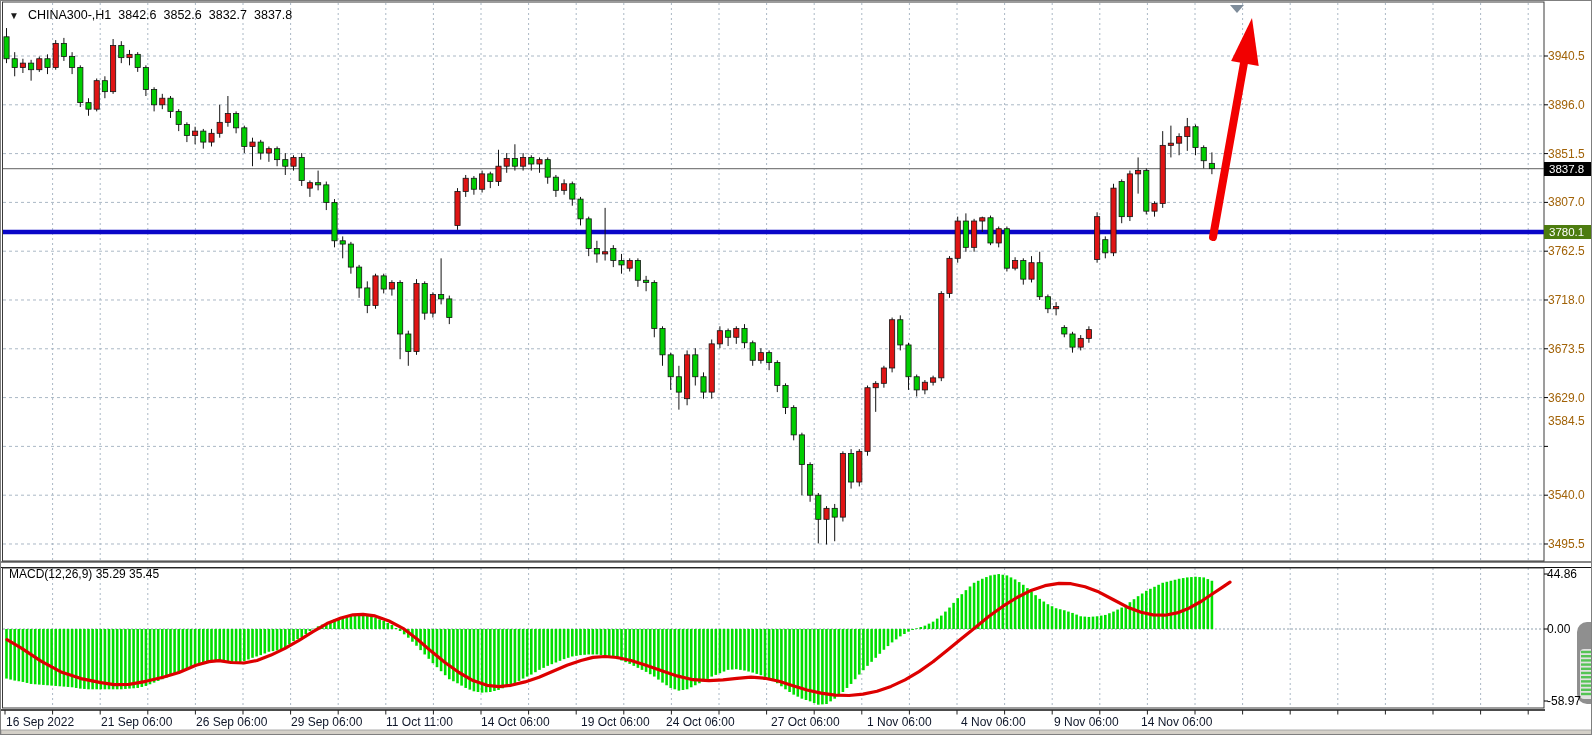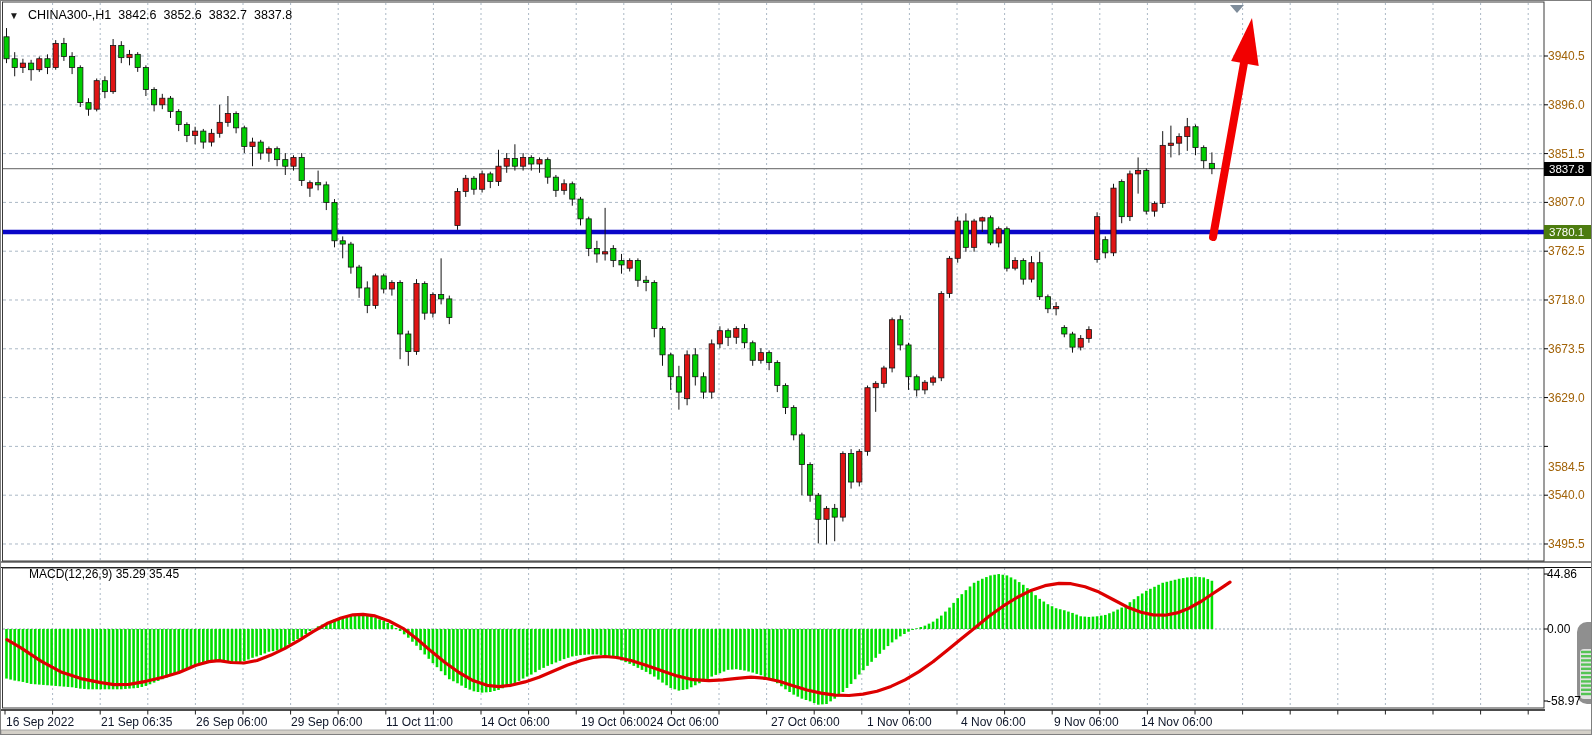--- a/index.html
+++ b/index.html
@@ -3,21 +3,21 @@
 <meta charset="utf-8">
 <style>
   html,body{margin:0;padding:0;background:#e8e8e8;}
   #win{position:relative;width:1592px;height:735px;background:#ffffff;
        font-family:"Liberation Sans",sans-serif;overflow:hidden;
        border:1px solid #7f7f7f;box-sizing:border-box;}
   #chart-svg{position:absolute;left:0;top:0;}
   .overlay{position:absolute;color:#000;font-size:12.5px;white-space:pre;}
   #header{left:8px;top:7px;display:flex;align-items:center;gap:7px;}
   #header .tri{font-size:10px;color:#1a1a1a;margin-right:2px;}
-  #macd-label{left:8px;top:566px;font-size:12px;margin-left:20px;}
+  #macd-label{left:8px;top:566px;font-size:12px;}
   .axis-label{position:absolute;left:1547px;font-size:12px;color:#a16207;
               transform:translateY(-50%);letter-spacing:0px;}
   .px-badge{position:absolute;left:1543px;width:49px;font-size:11.5px;
             color:#fff;padding:1px 0 1px 5px;transform:translateY(-50%);
             box-sizing:border-box;}
   .t-label{position:absolute;top:714px;font-size:12px;color:#0f172a;white-space:pre;}
   .m-label{position:absolute;left:1546px;font-size:12px;color:#000;transform:translateY(-50%);}
 </style>
 </head>
 <body>
@@ -798,33 +798,33 @@
 
   <div id="price-labels">
       <div class="axis-label" style="top: 55px;">3940.5</div>
       <div class="axis-label" style="top: 103.799px;">3896.0</div>
       <div class="axis-label" style="top: 152.597px;">3851.5</div>
       <div class="axis-label" style="top: 201.396px;">3807.0</div>
       <div class="axis-label" style="top: 250.195px;">3762.5</div>
       <div class="axis-label" style="top: 298.993px;">3718.0</div>
       <div class="axis-label" style="top: 347.792px;">3673.5</div>
       <div class="axis-label" style="top: 396.591px;">3629.0</div>
-      <div class="axis-label" style="top: 466px;">3584.5</div>
+      <div class="axis-label" style="top: 420px;">3584.5</div>
       <div class="axis-label" style="top: 494.188px;">3540.0</div>
       <div class="axis-label" style="top: 542.987px;">3495.5</div>
     </div>
   <div id="time-labels">
       <div class="t-label" style="left: 5px;">16 Sep 2022</div>
-      <div class="t-label" style="left: 100px;">21 Sep 06:35</div>
+      <div class="t-label" style="left: 100px;">21 Sep 06:00</div>
       <div class="t-label" style="left: 195px;">26 Sep 06:00</div>
       <div class="t-label" style="left: 290px;">29 Sep 06:00</div>
       <div class="t-label" style="left: 385px;">11 Oct 11:00</div>
       <div class="t-label" style="left: 480px;">14 Oct 06:00</div>
       <div class="t-label" style="left: 580px;">19 Oct 06:00</div>
-      <div class="t-label" style="left: 649px; text-align: center;">24 Oct 06:00</div>
+      <div class="t-label" style="left: 665px; text-align: center;">24 Oct 06:00</div>
       <div class="t-label" style="left: 770px;">27 Oct 06:00</div>
       <div class="t-label" style="left: 866px;">1 Nov 06:00</div>
       <div class="t-label" style="left: 960px;">4 Nov 06:00</div>
       <div class="t-label" style="left: 1053px;">9 Nov 06:00</div>
       <div class="t-label" style="left: 1140px;">14 Nov 06:00</div>
     </div>
   <div id="macd-scale">
       <div class="m-label" style="top: 573px;">44.86</div>
       <div class="m-label" style="top: 628px;">0.00</div>
       <div class="m-label" style="top: 700px;">-58.97</div>

